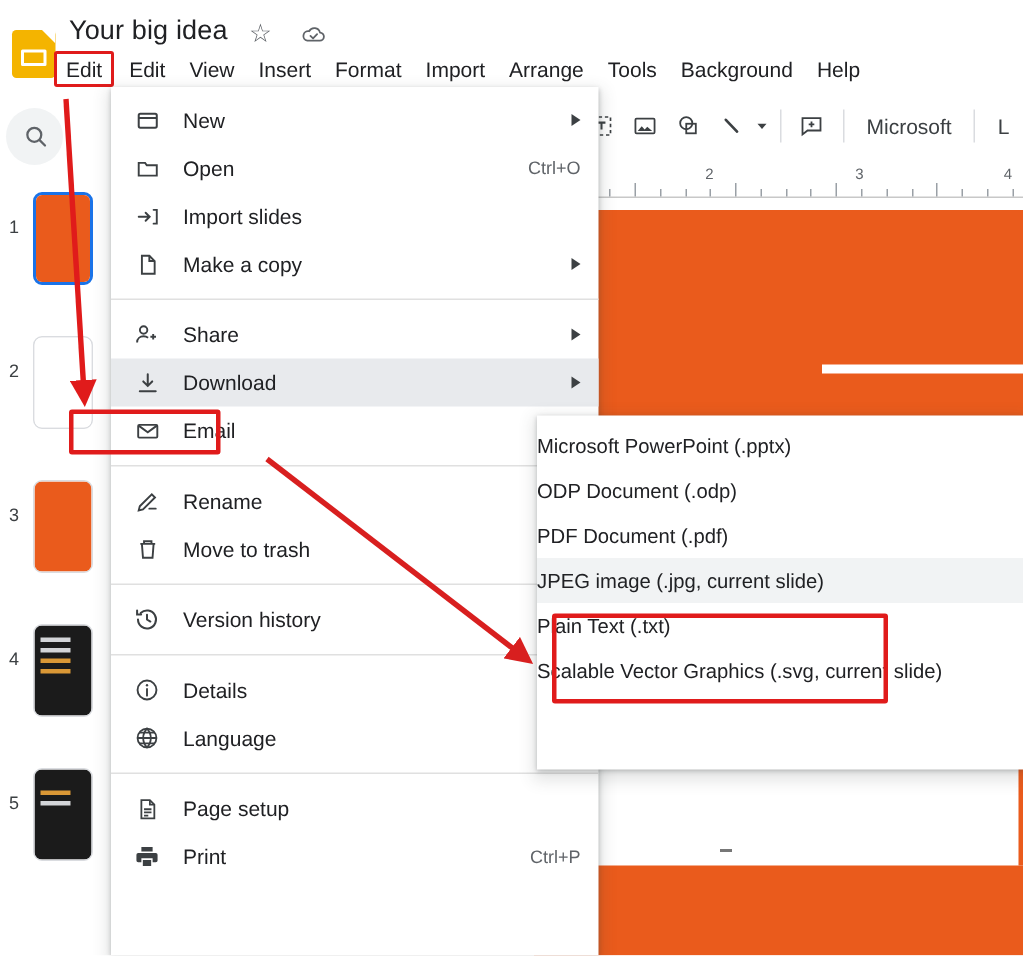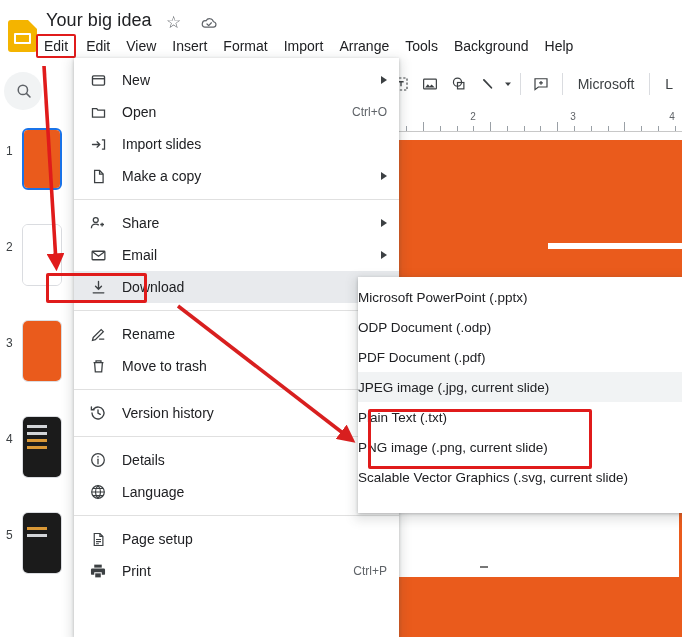--- a/index.html
+++ b/index.html
@@ -443,37 +443,37 @@
       <span class="mi-icon">
         <svg viewBox="0 0 24 24" width="18" height="18" fill="none" stroke="currentColor" stroke-width="1.7">
             <circle cx="9" cy="8" r="3.3"></circle>
             <path d="M3.2 19c0-3.3 2.6-5.4 5.8-5.4 1.5 0 2.9.45 4 1.25"></path>
             <path d="M17.5 11.5v5M15 14h5"></path>
           </svg>
       </span>
       <span class="mi-label">Share</span>
       <span class="mi-arrow"></span>
     </div>
+    <div class="mi hl">
+      <span class="mi-icon">
+        <svg viewBox="0 0 24 24" width="17" height="17" fill="none" stroke="currentColor" stroke-width="1.9" stroke-linecap="round">
+            <path d="M12 3.5v11m-4.2-4.2L12 14.5l4.2-4.2M4.5 19.5h15"></path>
+          </svg>
+      </span>
+      <span class="mi-label">Download</span>
+      <span class="mi-arrow"></span>
+    </div>
     <div class="mi">
       <span class="mi-icon">
         <svg viewBox="0 0 24 24" width="17" height="17" fill="none" stroke="currentColor" stroke-width="1.8">
             <rect x="3" y="6" width="18" height="12" rx="1"></rect>
             <path d="M3.4 6.7L12 13l8.6-6.3"></path>
           </svg>
       </span>
       <span class="mi-label">Email</span>
-      <span class="mi-arrow"></span>
-    </div>
-    <div class="mi hl">
-      <span class="mi-icon">
-        <svg viewBox="0 0 24 24" width="17" height="17" fill="none" stroke="currentColor" stroke-width="1.9" stroke-linecap="round">
-            <path d="M12 3.5v11m-4.2-4.2L12 14.5l4.2-4.2M4.5 19.5h15"></path>
-          </svg>
-      </span>
-      <span class="mi-label">Download</span>
       <span class="mi-arrow"></span>
     </div>
 
     <div class="mi-sep"></div>
 
     <div class="mi">
       <span class="mi-icon">
         <svg viewBox="0 0 24 24" width="17" height="17" fill="none" stroke="currentColor" stroke-width="1.8" stroke-linecap="round">
             <path d="M4.5 16.2L15.8 5l3 3L7.5 19.2l-4 1z"></path>
             <path d="M13.5 18.5h6"></path>
@@ -554,21 +554,20 @@
   </div>
 
   <div id="download-box"></div>
 
   <div id="download-submenu">
     <div class="sm-item">Microsoft PowerPoint (.pptx)</div>
     <div class="sm-item">ODP Document (.odp)</div>
     <div class="sm-item">PDF Document (.pdf)</div>
     <div class="sm-item hl">JPEG image (.jpg, current slide)</div>
     <div class="sm-item">Plain Text (.txt)</div>
-    <div class="sm-item">PNG image (.png, current slide)</div>
     <div class="sm-item">Scalable Vector Graphics (.svg, current slide)</div>
   </div>
 
   <div id="sm-box"></div>
 
   <svg id="arrows" viewBox="0 0 682 637">
     <defs>
       <marker id="ah" markerWidth="5" markerHeight="5" refX="2.4" refY="2.5" orient="auto">
         <path d="M0,0 L5,2.5 L0,5 z" fill="#e01b1b"></path>
       </marker>

